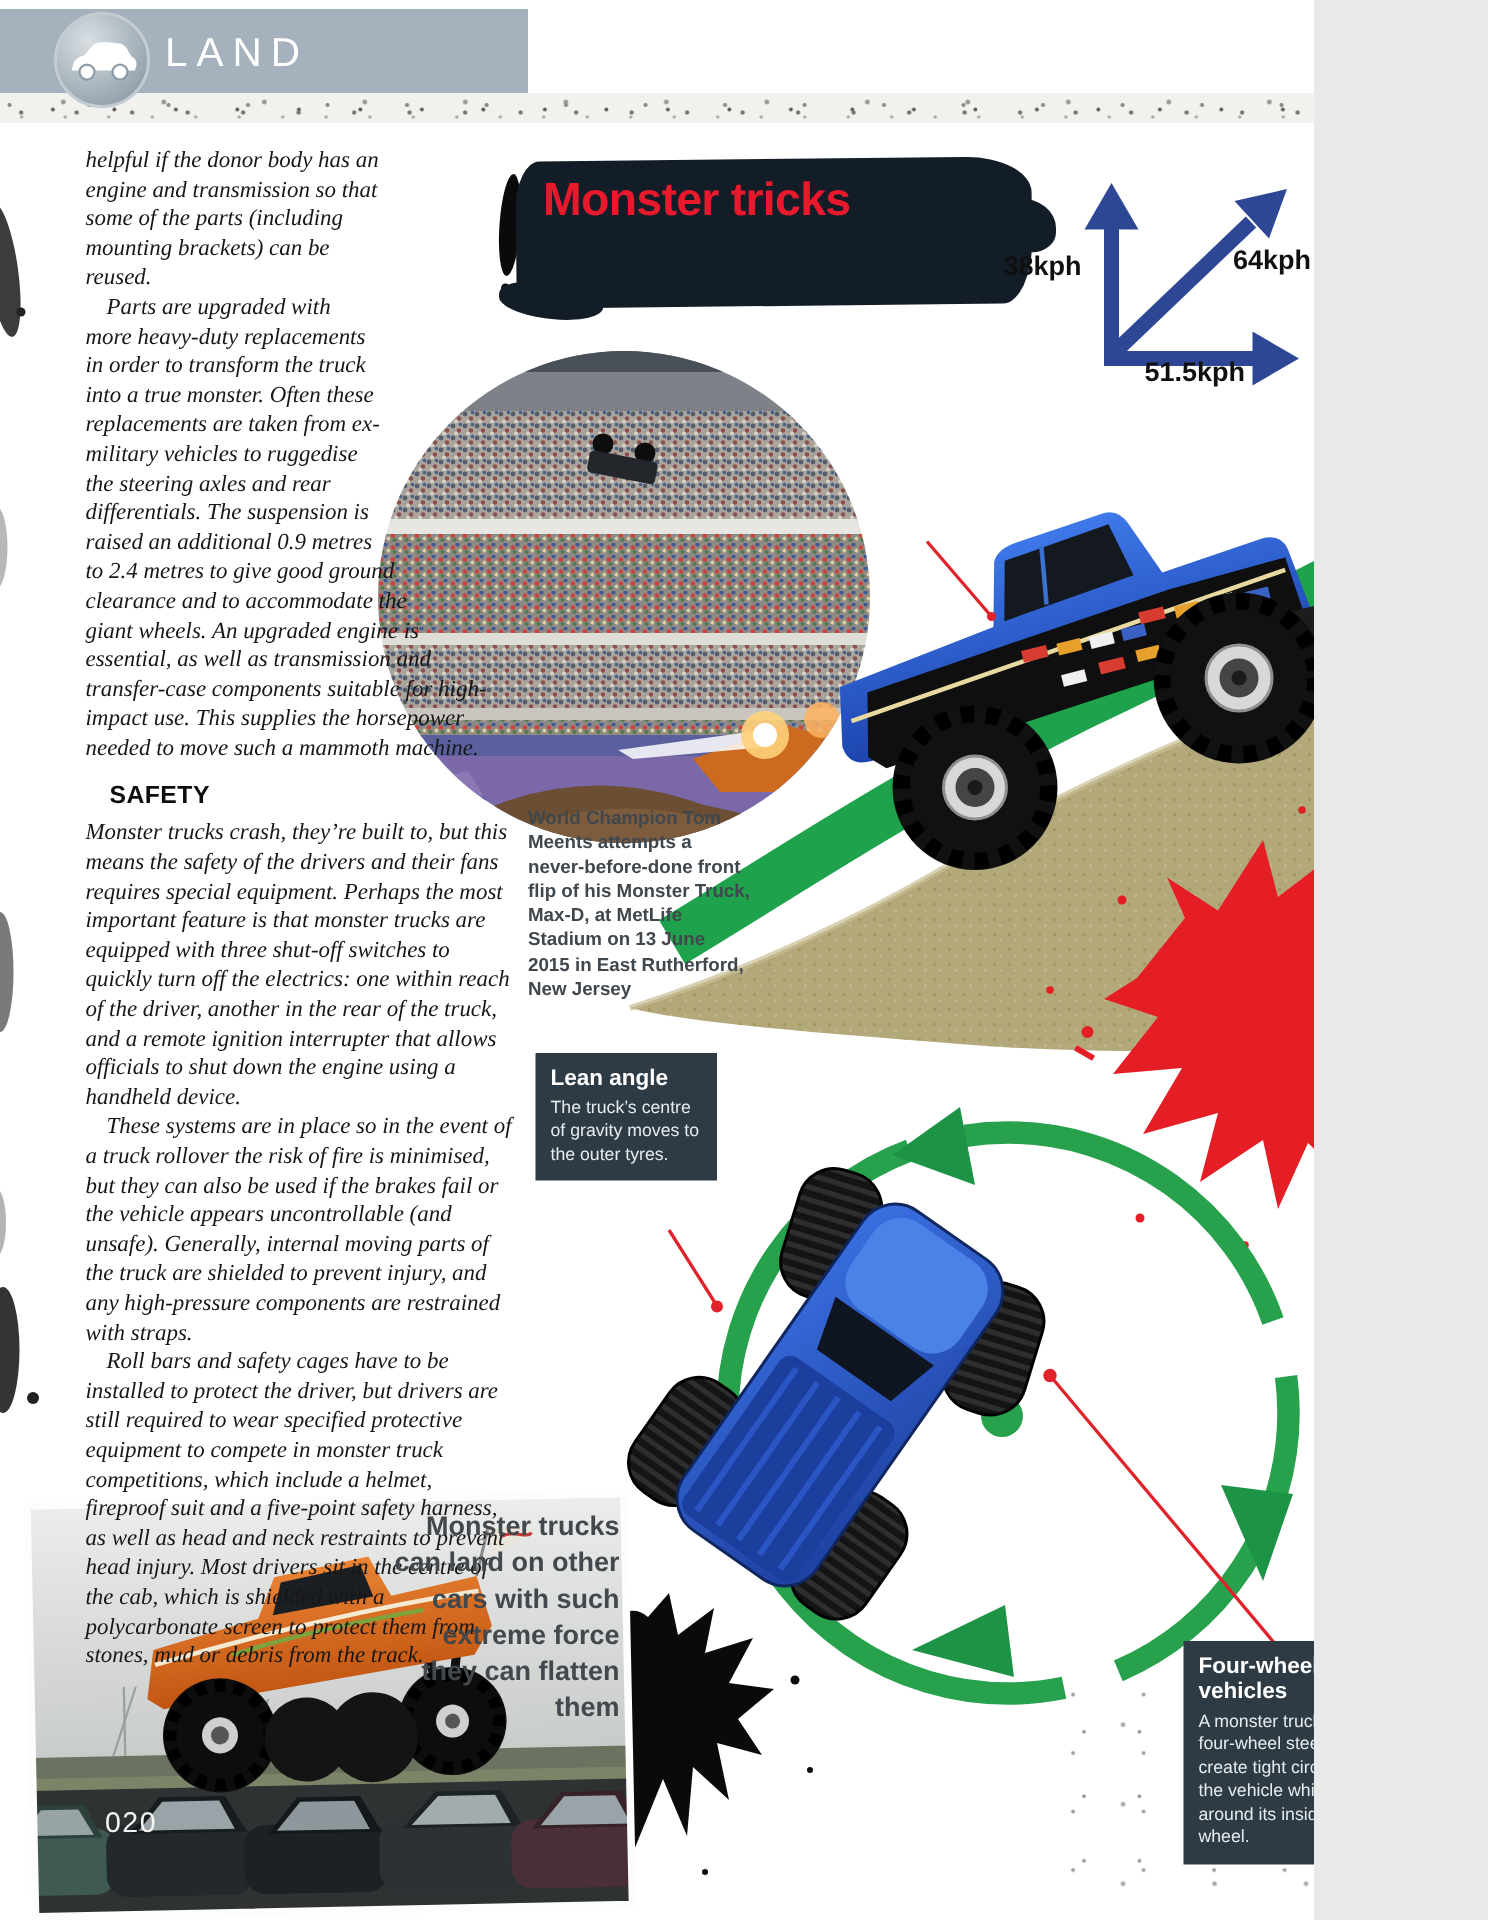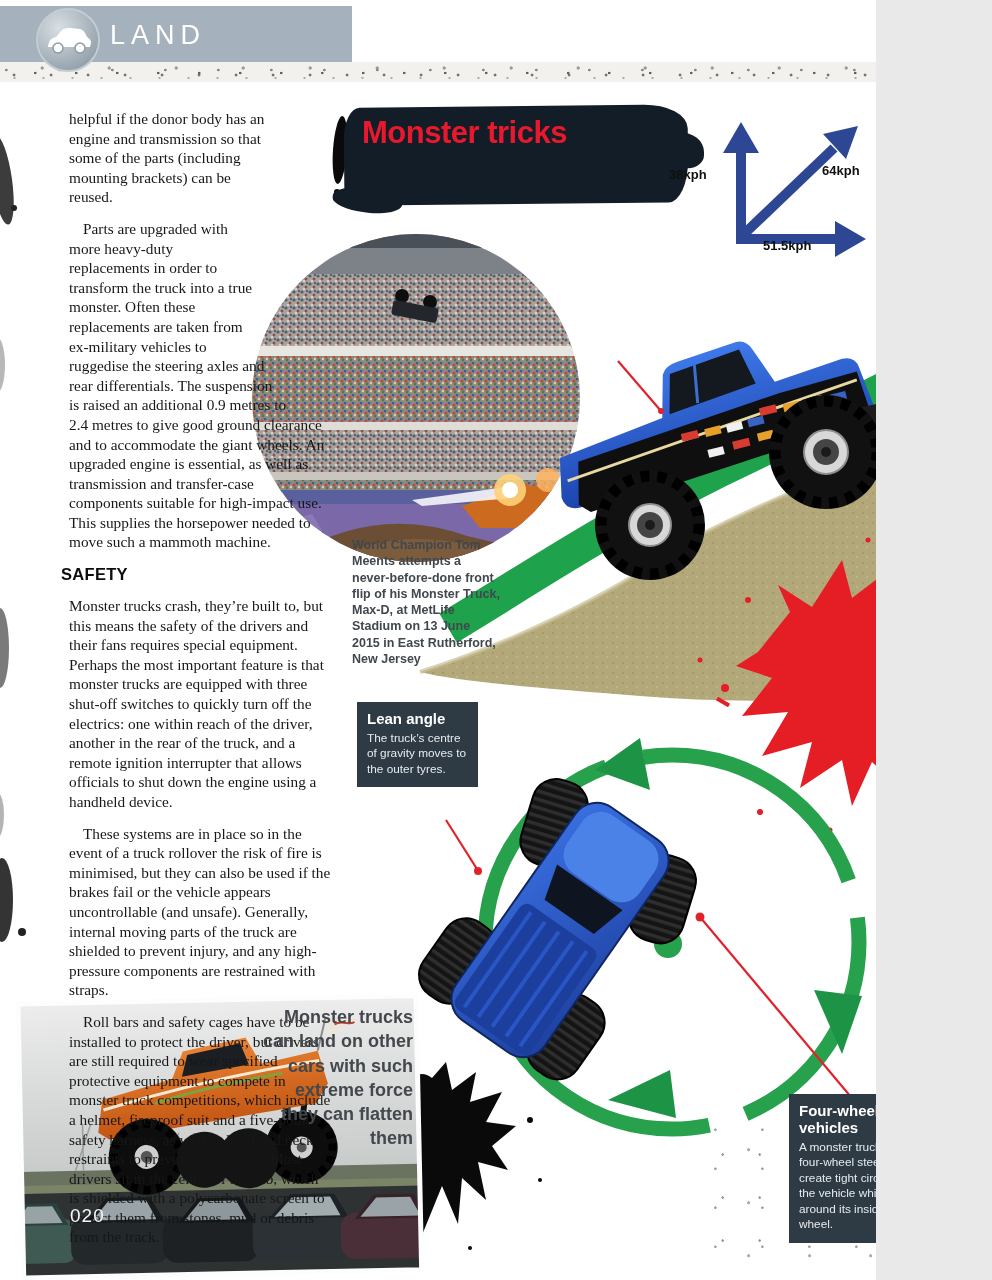--- a/index.html
+++ b/index.html
@@ -13,40 +13,40 @@
   .grunge-strip{position:absolute;left:0;top:62px;width:992px;height:20px;z-index:1;background-color:#f2f1ee;
      background-image:
        radial-gradient(circle at 12% 40%, #8a8a8a 1px, transparent 1.7px),
        radial-gradient(circle at 38% 65%, #737373 1px, transparent 1.8px),
        radial-gradient(circle at 63% 30%, #9a9a9a 1.2px, transparent 2px),
        radial-gradient(circle at 86% 55%, #606060 1px, transparent 1.6px),
        radial-gradient(circle at 50% 80%, #aaaaaa .8px, transparent 1.4px);
      background-size:53px 20px,37px 20px,67px 20px,41px 20px,29px 20px;}
   
   .col{position:absolute;left:57px;top:97px;width:286px;z-index:2;}
-  .col p{margin:12px;font-family:"Liberation Serif",serif;font-size:15.3px;line-height:19.6px;color:#171717;}
+  .col p{margin:0;font-family:"Liberation Serif",serif;font-size:15.3px;line-height:19.6px;color:#171717;font-style:italic;}
   .col p + p{text-indent:14px;}
-  .col h2{margin:13px 4px 5px;font-family:"Liberation Sans",sans-serif;font-weight:700;font-size:16.5px;
+  .col h2{margin:13px 16px 5px;font-family:"Liberation Sans",sans-serif;font-weight:700;font-size:16.5px;
           letter-spacing:.3px;color:#0d0d0d;}
   .col h2 + p{text-indent:0;}
   .circle-spacer{float:right;width:118px;height:335px;margin-top:146px;margin-right:-30px;
                  shape-outside:circle(176px at 152px 154px);}
   
   .splash{position:absolute;left:344px;top:106px;width:344px;height:98px;background:#131d28;
           border-radius:16px 44px 20px 48px / 32px 24px 42px 18px;transform:rotate(-.6deg);z-index:2;}
   .splash::before{content:"";position:absolute;right:-16px;top:28px;width:44px;height:36px;background:#131d28;
           border-radius:50% 60% 40% 55%;}
   .splash::after{content:"";position:absolute;left:-12px;bottom:-7px;width:70px;height:24px;background:#131d28;
           border-radius:45% 55% 50% 50%;transform:rotate(7deg);}
   .feat-title{position:absolute;left:362px;top:115px;font-weight:700;font-size:31px;color:#e8192c;
               letter-spacing:-.5px;z-index:3;}
   .feat-sub{position:absolute;left:364px;top:156px;width:195px;font-weight:700;font-size:14px;line-height:1.22;
             color:#ffffff;z-index:3;}
   
-  .slabel{position:absolute;font-weight:700;font-size:13px;color:#101010;z-index:2;}
+  .slabel{position:absolute;font-weight:700;font-size:18px;color:#101010;z-index:2;}
   #lab-v{left:669px;top:167px;}
   #lab-d{left:822px;top:163px;}
   #lab-h{left:763px;top:238px;}
   
   .callout{position:absolute;background:#2e3b45;color:#fff;padding:9px 10px 10px;z-index:4;}
   .callout h3{margin:0 0 3px;font-size:15px;line-height:1.12;font-weight:700;}
   .callout p{margin:0;font-size:11.8px;line-height:1.32;color:#e6ebee;}
   #launch{left:570px;top:280px;width:150px;}
   #lean{left:357px;top:702px;width:101px;}
   #fourwheel{left:789px;top:1094px;width:125px;}

